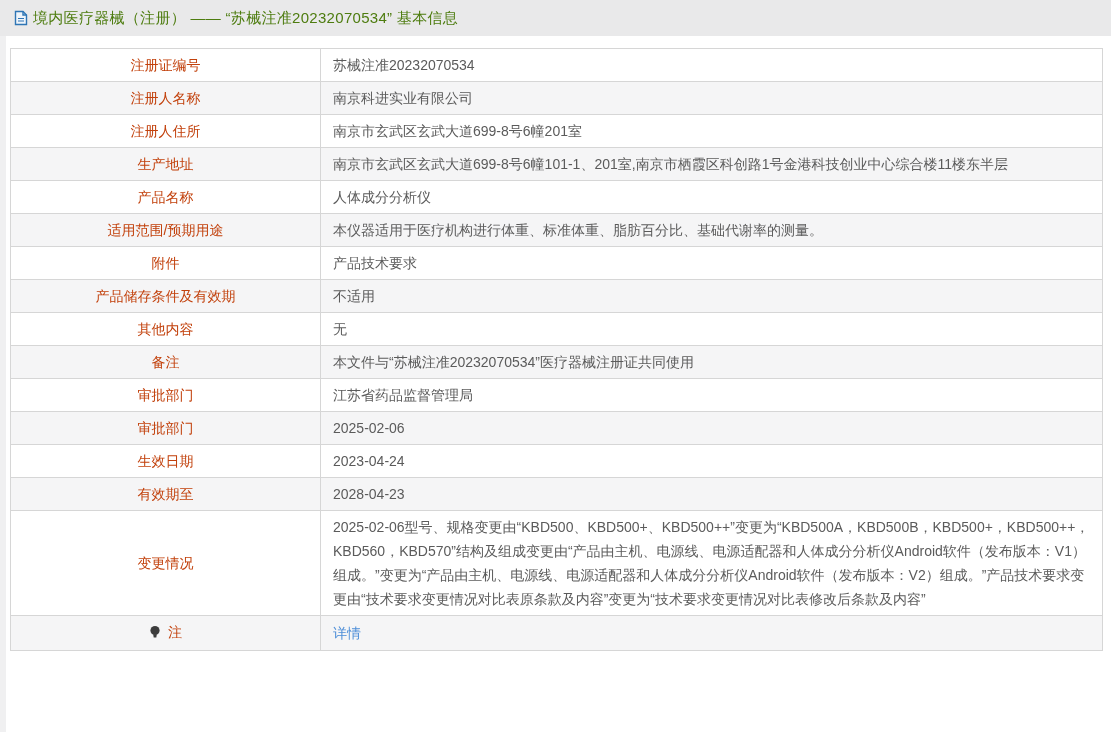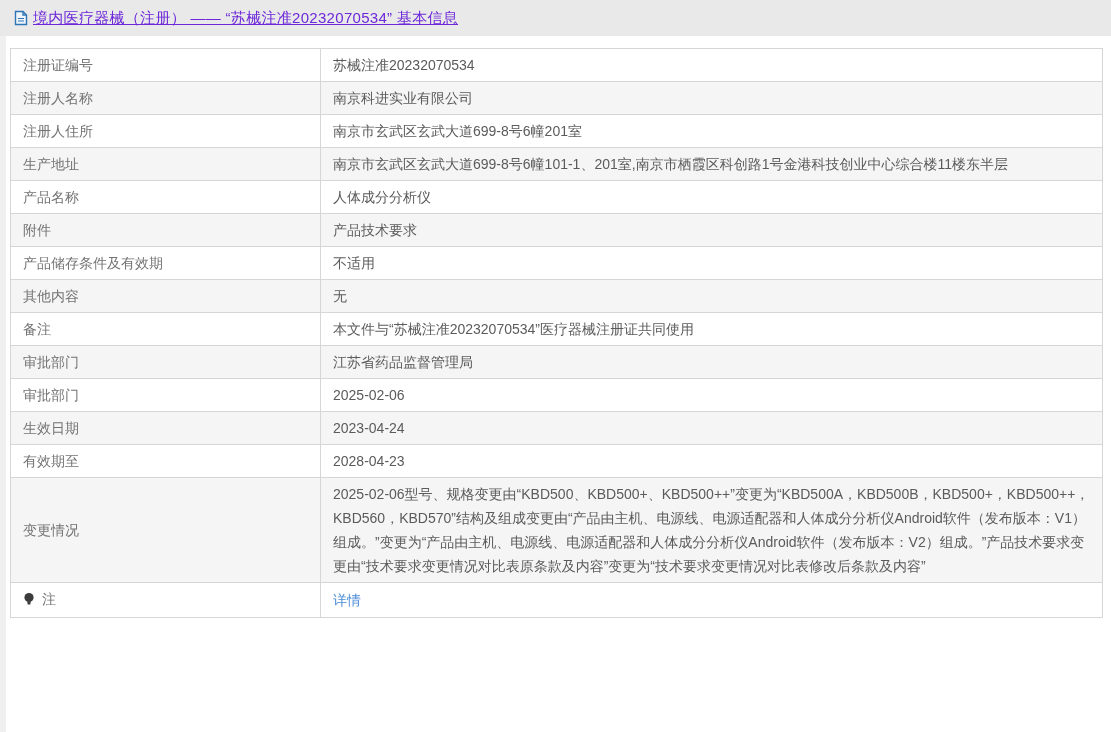--- a/index.html
+++ b/index.html
@@ -21,25 +21,24 @@
     align-items: center;
     padding: 0 14px;
     box-sizing: border-box;
   }
   .doc-icon {
     display: inline-flex;
     align-items: center;
     margin-right: 5px;
   }
   .page-title {
-    color: #6d28d9;
+    color: #4d7c0f;
     font-size: 15px;
     letter-spacing: 0.3px;
     white-space: nowrap;
-    text-decoration: underline;
   }
   .left-strip {
     position: absolute;
     left: 0;
     top: 36px;
     width: 6px;
     bottom: 0;
     background: #f0f0f1;
   }
   table.info-table {
@@ -52,22 +51,22 @@
     color: #5b5b5b;
   }
   table.info-table td {
     border: 1px solid #d6d6d6;
     padding: 4px 12px;
     line-height: 24px;
     vertical-align: middle;
   }
   td.label-cell {
     width: 286px;
-    text-align: left;
-    color: #737373;
+    text-align: center;
+    color: #c2410c;
     white-space: nowrap;
     overflow: hidden;
   }
   td.value-cell {
     word-break: break-all;
     margin-left: 16px;
   }
   tr.info-row:nth-child(even) {
     background: #f5f5f6;
   }
@@ -155,20 +154,30 @@
     </td>
     <td class="value-cell">
       <span class="value-text">人体成分分析仪</span>
       
     </td>
   </tr>
 
 
 
 
+  <tr class="info-row">
+    <td class="label-cell">
+      
+      <span class="label-text">适用范围/预期用途</span>
+    </td>
+    <td class="value-cell">
+      <span class="value-text">本仪器适用于医疗机构进行体重、标准体重、脂肪百分比、基础代谢率的测量。</span>
+      
+    </td>
+  </tr>
 
   <tr class="info-row">
     <td class="label-cell">
       
       <span class="label-text">附件</span>
     </td>
     <td class="value-cell">
       <span class="value-text">产品技术要求</span>
       
     </td>

